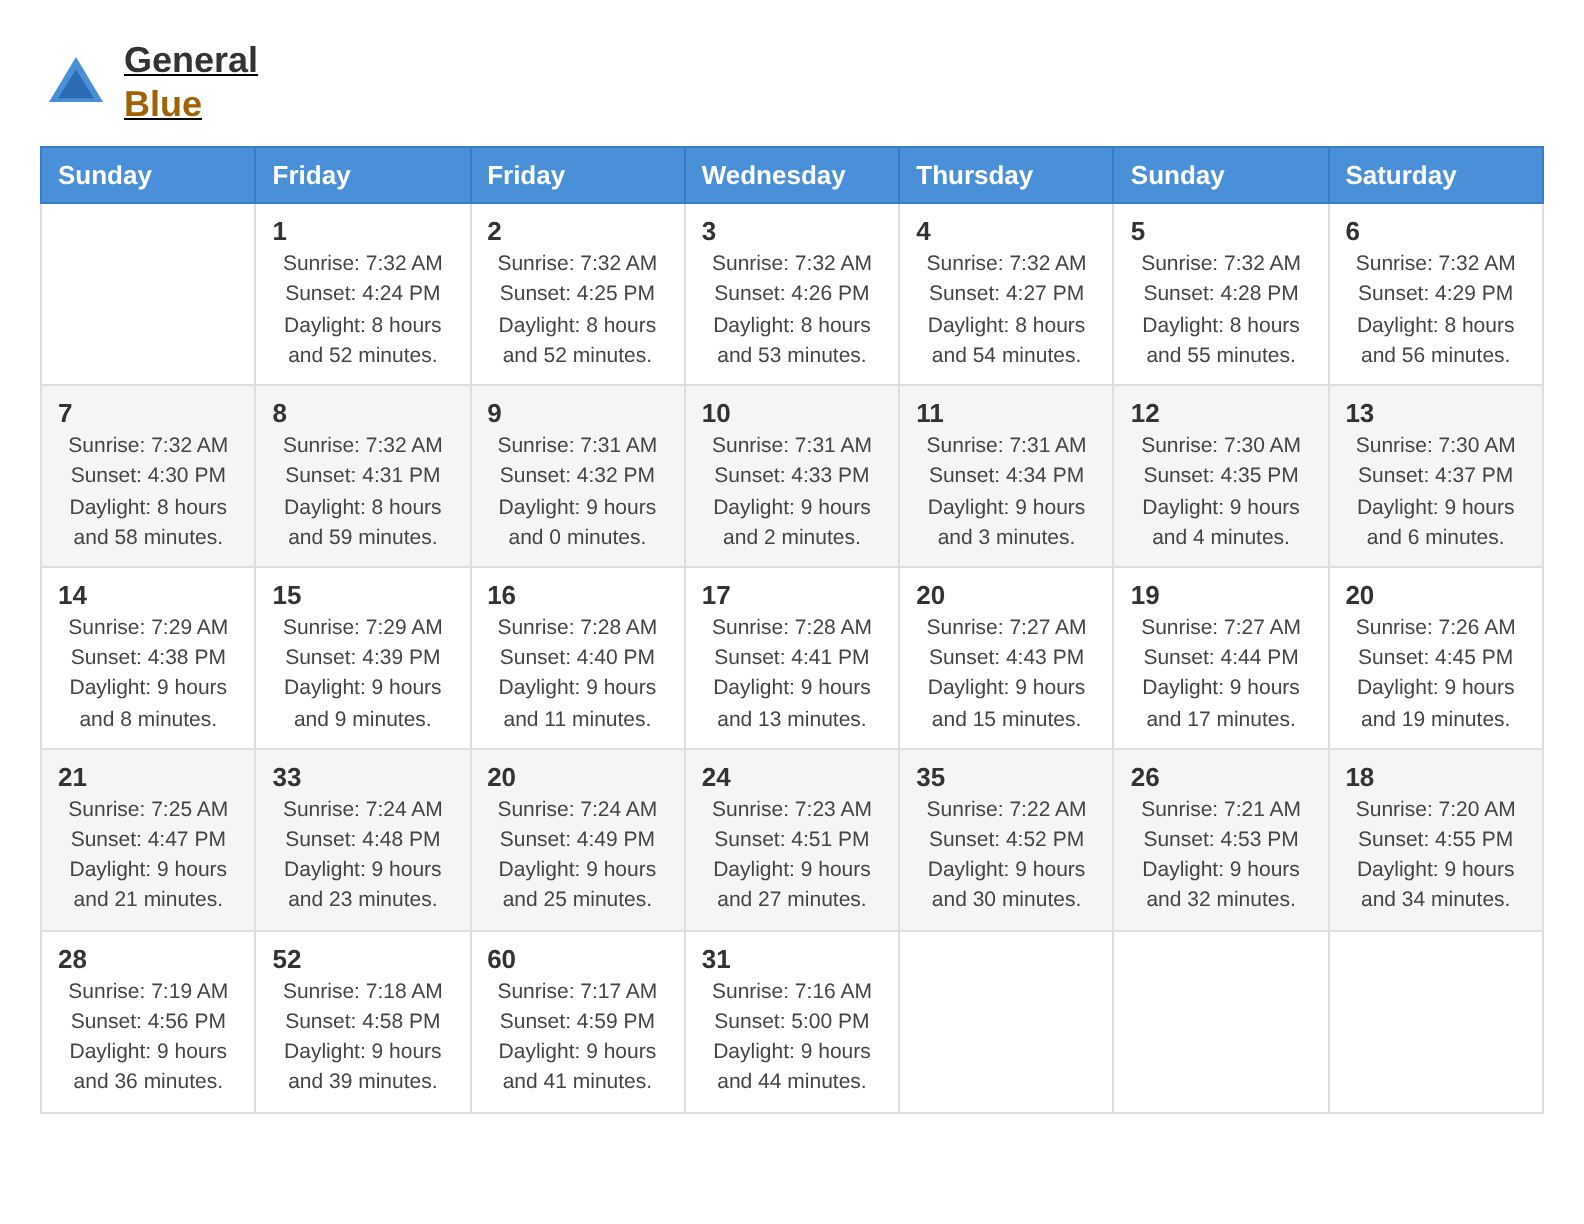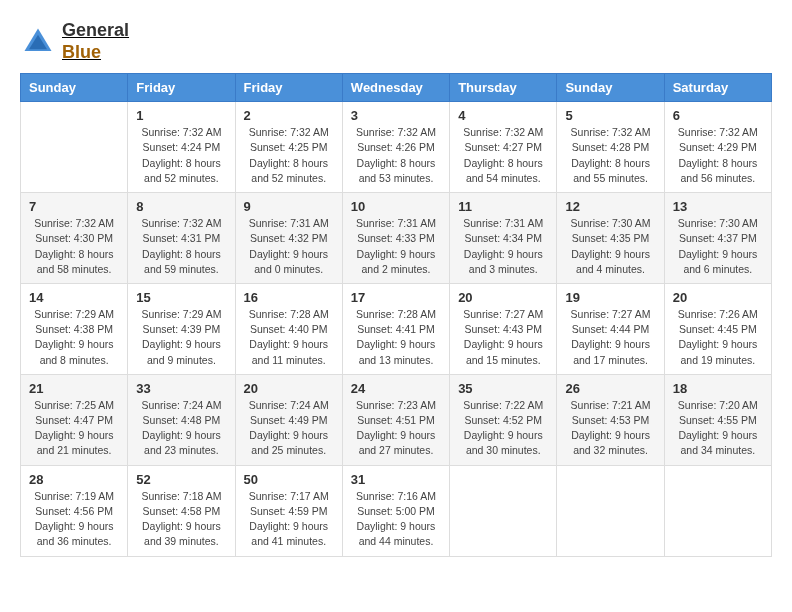--- a/index.html
+++ b/index.html
@@ -237,21 +237,21 @@
       <tr>
         <td>
           <span class="day-number">28</span>
           <div class="day-info">Sunrise: 7:19 AM<br>Sunset: 4:56 PM<br>Daylight: 9 hours<br>and 36 minutes.</div>
         </td>
         <td>
           <span class="day-number">52</span>
           <div class="day-info">Sunrise: 7:18 AM<br>Sunset: 4:58 PM<br>Daylight: 9 hours<br>and 39 minutes.</div>
         </td>
         <td>
-          <span class="day-number">50</span>
+          <span class="day-number">60</span>
           <div class="day-info">Sunrise: 7:17 AM<br>Sunset: 4:59 PM<br>Daylight: 9 hours<br>and 41 minutes.</div>
         </td>
         <td>
           <span class="day-number">31</span>
           <div class="day-info">Sunrise: 7:16 AM<br>Sunset: 5:00 PM<br>Daylight: 9 hours<br>and 44 minutes.</div>
         </td>
         <td class="empty-cell"></td>
         <td class="empty-cell"></td>
         <td class="empty-cell"></td>
       </tr>

